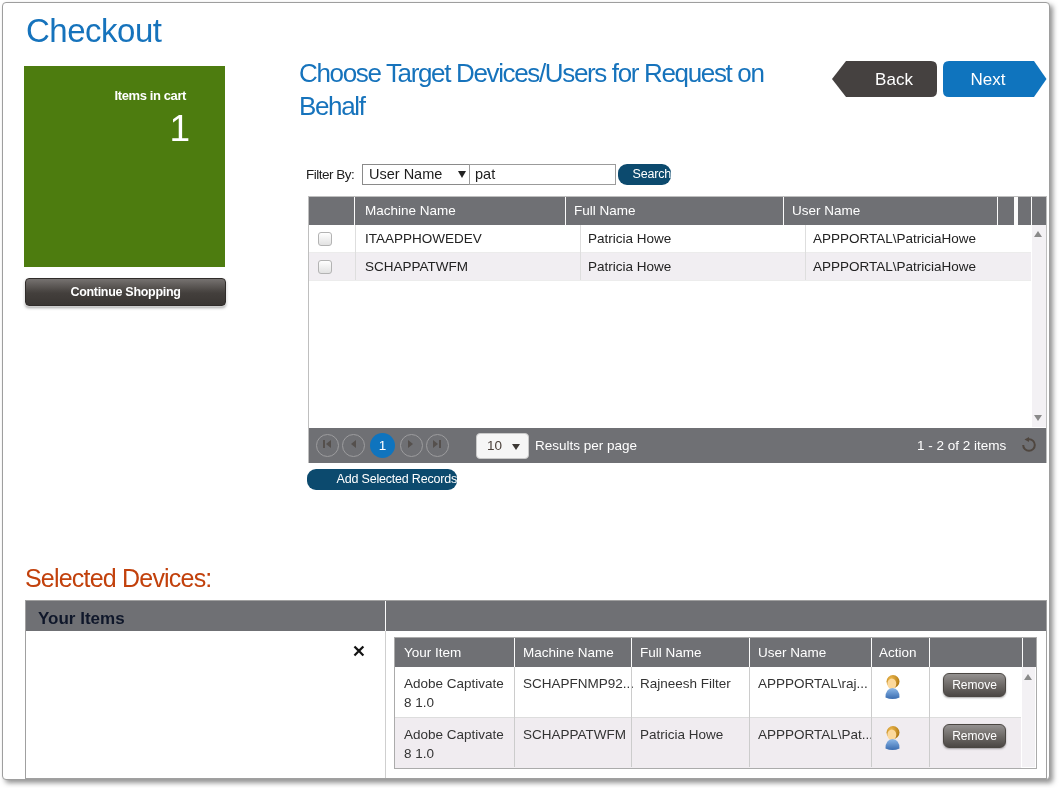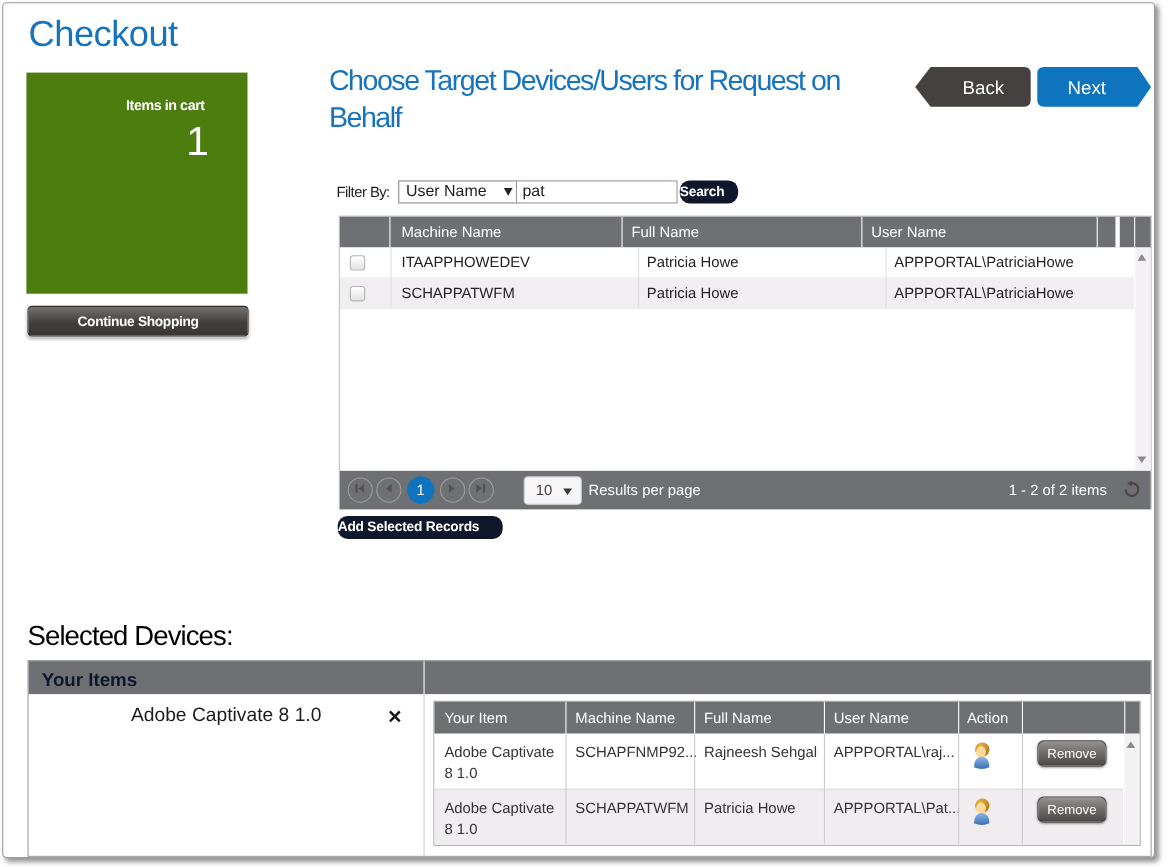--- a/index.html
+++ b/index.html
@@ -6,21 +6,21 @@
   body{width:1062px;height:788px;background:#fff;position:relative;overflow:hidden;
        font-family:"Liberation Sans",sans-serif;}
   .abs{position:absolute;}
   .page{position:absolute;left:2px;top:2px;width:1046px;height:776px;
         border:1px solid #9e9e9e;border-radius:4px;background:#fff;
         box-shadow:3px 3px 5px rgba(60,60,60,.55);}
   .lay{position:absolute;left:0;top:0;width:1062px;height:788px;}
 
   .h1{color:#1673bc;font-size:33px;letter-spacing:-.5px;}
   .h2{color:#1673bc;font-size:26px;line-height:33px;letter-spacing:-1.35px;}
-  .h3{color:#000000;font-size:25px;letter-spacing:-.8px;}
+  .h3{color:#c2410c;font-size:25px;letter-spacing:-.8px;}
 
   .cart{left:24px;top:66px;width:201px;height:201px;background:#4d7c0f;color:#fff;}
   .cart .lbl{position:absolute;right:39px;top:22px;font-size:13px;font-weight:bold;letter-spacing:-.4px;}
   .cart .num{position:absolute;right:35px;top:42px;font-size:37px;font-weight:400;}
 
   .darkbtn{background:linear-gradient(#767270,#4b4744 45%,#433f3c 55%,#3a3633);
            border:1px solid #302c2a;border-radius:4px;color:#fff;
            box-shadow:0 0 0 1px rgba(255,255,255,.35), 0 2px 3px rgba(0,0,0,.35);}
   .cont{left:25px;top:278px;width:199px;height:26px;text-align:center;
         font-size:12.5px;font-weight:bold;line-height:26px;letter-spacing:-.3px;}
@@ -28,21 +28,21 @@
   .instr{left:305px;top:125px;font-size:13.4px;color:#1d1d1d;line-height:19px;white-space:nowrap;letter-spacing:-.1px;}
 
   .flabel{left:306px;top:167px;font-size:13.5px;letter-spacing:-.5px;color:#1d1d1d;}
   .select{left:362px;top:164px;width:104px;height:19px;border:1px solid #8a8a8a;background:#fff;
           font-size:14.5px;color:#1d1d1d;line-height:19px;padding-left:6px;}
   .select .arr{position:absolute;right:7px;top:6px;width:0;height:0;
                border-left:4.5px solid transparent;border-right:4.5px solid transparent;
                border-top:7px solid #222;}
   .input{left:469px;top:164px;width:140px;height:19px;border:1px solid #9b9b9b;background:#fff;
          font-size:14.5px;color:#1d1d1d;line-height:19px;padding-left:5px;}
-  .bluebtn{background:#0f172a;color:#fff;text-align:left;font-weight:bold;font-size:13.5px;}
+  .bluebtn{background:#0c4a6e;color:#fff;text-align:right;font-weight:normal;font-size:13.5px;}
   .search{left:618px;top:164px;width:53px;height:21px;border-radius:9px;line-height:21px;font-size:12.5px;letter-spacing:-.2px;}
   .addsel{left:307px;top:469px;width:150px;height:21px;border-radius:9px;line-height:21px;font-size:12.5px;letter-spacing:-.2px;}
 
   
   .grid{left:308px;top:196px;width:737px;height:265px;border:1px solid #bfbfbf;}
   .ghead{position:absolute;left:0;top:0;width:100%;height:28px;background:#6f7074;color:#fff;font-size:13.5px;}
   .ghead .ht{position:absolute;top:6px;}
   .vline{position:absolute;width:1px;background:#fbfbfb;}
   .row{position:absolute;left:0;width:722px;height:27px;font-size:13.5px;color:#222;}
   .row .ct{position:absolute;top:6px;}
@@ -185,41 +185,40 @@
 
   <div class="abs h3" style="left:25px;top:564px;">Selected Devices:</div>
 
   <div class="abs panel">
     <div class="phead">
       <span style="position:absolute;left:12px;top:8px;">Your Items</span>
       <span style="position:absolute;left:371px;top:8px;margin-top:47px;">Selected Devices</span>
       <span class="vline" style="left:359px;top:0;height:30px;"></span>
     </div>
     <div class="pdiv"></div>
-    <div class="itemtitle">Adobe Captivate 8 1.0</div>
     <div class="xclose">✕</div>
 
     <div class="itable">
       <div class="ihead">
         <span class="ht" style="left:9px;">Your Item</span>
         <span class="ht" style="left:128px;">Machine Name</span>
         <span class="ht" style="left:245px;">Full Name</span>
         <span class="ht" style="left:363px;">User Name</span>
         <span class="ht" style="left:484px;">Action</span>
         <span class="vline" style="left:119px;top:0;height:29px;"></span>
         <span class="vline" style="left:236px;top:0;height:29px;"></span>
         <span class="vline" style="left:354px;top:0;height:29px;"></span>
         <span class="vline" style="left:476px;top:0;height:29px;"></span>
         <span class="vline" style="left:534px;top:0;height:29px;"></span>
         <span class="vline" style="left:627px;top:0;height:29px;"></span>
       </div>
       <div class="irow" style="top:29px;background:#fff;">
         <span class="icell" style="left:9px;">Adobe Captivate<br>8 1.0</span>
         <span class="icell" style="left:128px;">SCHAPFNMP92...</span>
-        <span class="icell" style="left:245px;">Rajneesh Sehgal</span>
+        <span class="icell" style="left:245px;">Rajneesh Filter</span>
         <span class="icell" style="left:363px;">APPPORTAL\raj...</span>
         <svg class="icell" style="left:489px;top:6px;" width="17" height="27" viewBox="0 0 17 27">
           <defs>
             <linearGradient id="pb" x1="0" y1="0" x2="0" y2="1">
                 <stop offset="0" stop-color="#8cb8e8"></stop>
                 <stop offset="1" stop-color="#3a6cb0"></stop>
               </linearGradient>
             <radialGradient id="ph" cx="35%" cy="30%" r="80%">
                 <stop offset="0" stop-color="#eeb84c"></stop>
                 <stop offset="1" stop-color="#a8710d"></stop>

